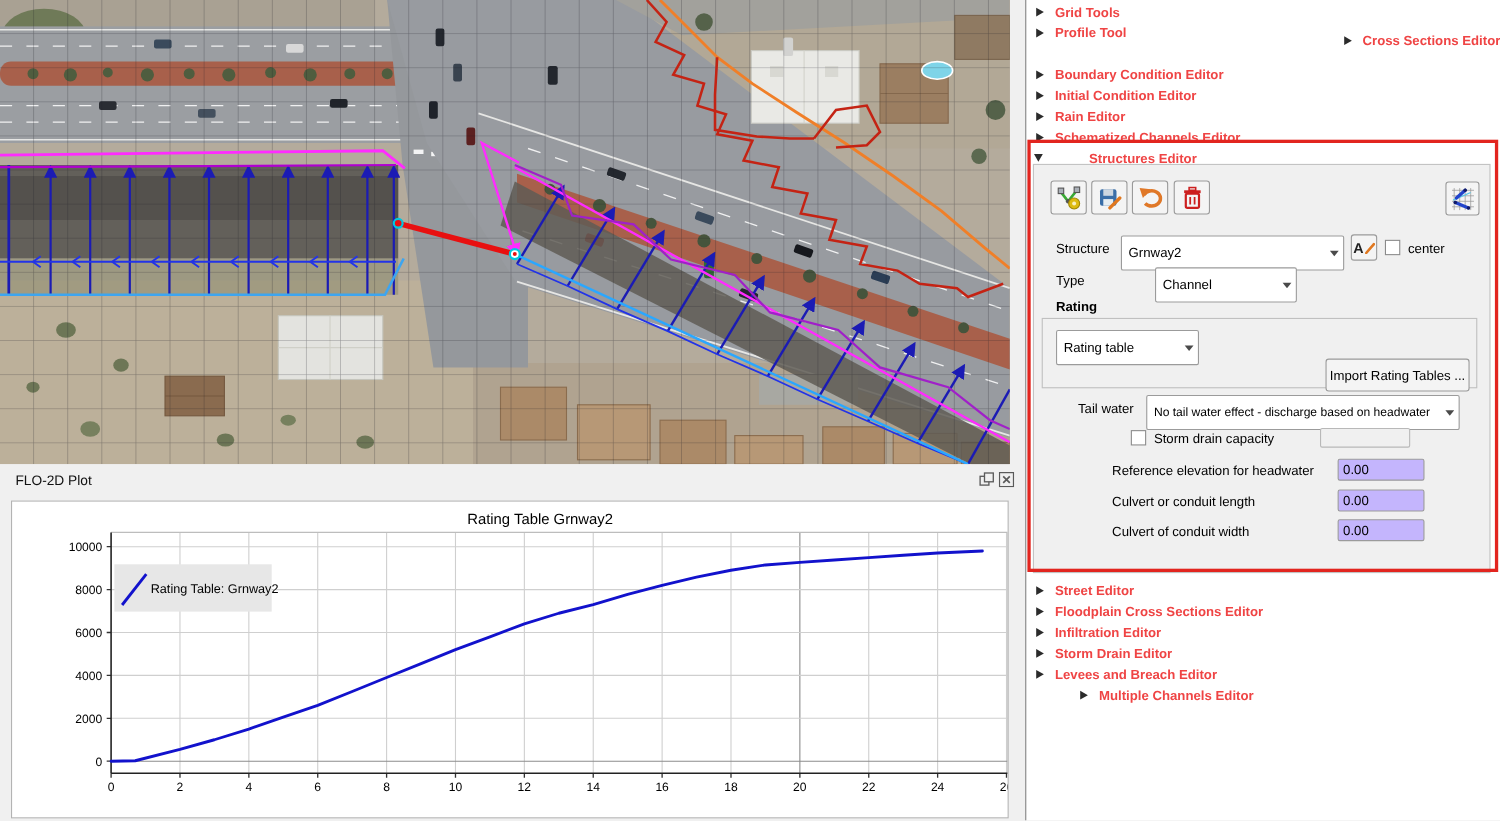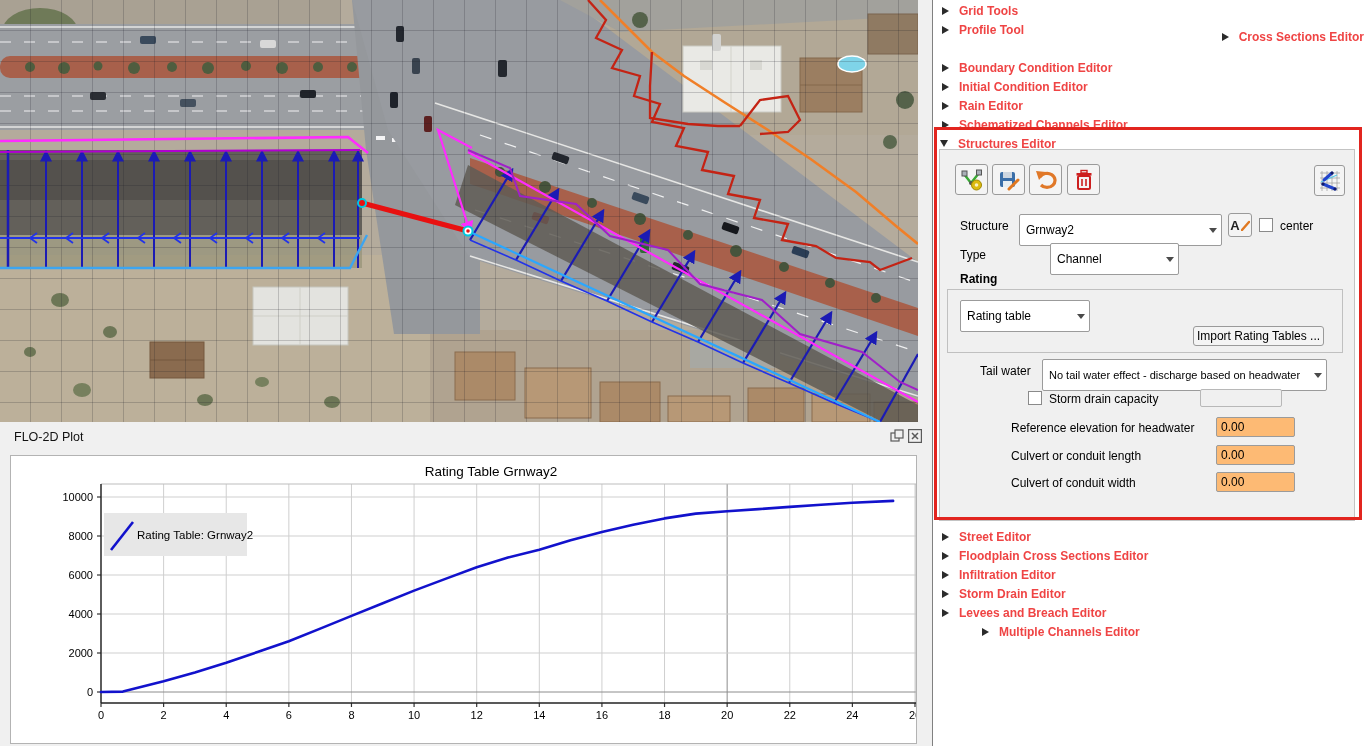--- a/index.html
+++ b/index.html
@@ -36,21 +36,21 @@
 
   #se-content { position:absolute; left:6px; top:149px; width:416px; height:372px; background:#f0f0f0; border:1px solid #c3c3c3; }
   .btn { position:absolute; background:#f4f4f4; border:1px solid #9a9a9a; border-radius:3px;
     display:flex; align-items:center; justify-content:center; }
   .lbl { position:absolute; font-size:12px; color:#000; white-space:nowrap; }
   .combo { position:absolute; height:32px; background:#fff; border:1px solid #9b9b9b; border-radius:2px; display:flex; align-items:center; }
   .combo .ctext { flex:1; padding-left:6px; font-size:12px; color:#000; white-space:nowrap; overflow:hidden; }
   .combo .carrow { width:17px; display:flex; justify-content:center; align-items:center; }
   .tri-down { width:0; height:0; border-left:4px solid transparent; border-right:4px solid transparent; border-top:5px solid #4a4a4a; }
   .cb { position:absolute; width:14px; height:14px; background:#fff; border:1px solid #8a8a8a; }
-  .field { position:absolute; background:#fdba74; border:1px solid #9b9b9b; border-radius:2px; font-size:12px; padding:0 4px;
+  .field { position:absolute; background:#c4b5fd; border:1px solid #9b9b9b; border-radius:2px; font-size:12px; padding:0 4px;
     font-family:"Liberation Sans", sans-serif; color:#000; }
   .field:disabled { background:#f0f0f0; border-color:#b8b8b8; }
   .gbox { position:absolute; border:1px solid #c0c0c0; background:#f0f0f0; }
   #red-annotation { position:absolute; left:1px; top:127px; width:428px; height:393px; border:3px solid #e2251f; pointer-events:none; z-index:40; }
   .boldlbl { font-weight:bold; }
 </style>
 </head>
 <body>
 
 <div id="root">
@@ -398,21 +398,21 @@
         <span class="slabel">Initial Condition Editor</span>
       </div>
     <div class="srow" style="top:96px;">
         <span class="tri-r"></span>
         <span class="slabel">Rain Editor</span>
       </div>
     <div class="srow" style="top:115px;">
         <span class="tri-r"></span>
         <span class="slabel">Schematized Channels Editor</span>
       </div>
-    <div class="srow" style="top:134px;">
+    <div class="srow" style="top:134px;gap:32px;">
         <span class="tri-d"></span>
         <span class="slabel">Structures Editor</span>
       </div>
 
     <div id="se-content">
 
       <div class="btn" style="left:15px; top:14px; width:33px; height:31px;">
         <svg width="22" height="22" viewBox="0 0 22 22">
           <path d="M3 5 L10 14 L18 4" stroke="#39a935" stroke-width="2.4" fill="none"></path>
           <rect x="1" y="2" width="5" height="5" fill="#aab0b8" stroke="#555"></rect>
@@ -491,21 +491,21 @@
       </div>
 
       <span class="lbl boldlbl" style="left:20px; top:122px;">Rating</span>
       <div class="gbox" style="left:7px; top:139px; width:396px; height:64px;">
         <div class="combo" style="left:12px; top:10px; width:130px;">
           <span class="ctext">Rating table</span>
           <span class="carrow">
               <span class="tri-down"></span>
             </span>
         </div>
-        <div class="btn" style="left:245px; top:36px; width:131px; height:20px; font-size:12px;">
+        <div class="btn" style="left:257px; top:36px; width:131px; height:30px; font-size:12px;">
           <span>Import Rating Tables ...</span>
         </div>
       </div>
 
       <span class="lbl" style="left:40px; top:214px;">Tail water</span>
       <div class="combo" style="left:102px; top:209px; width:285px;">
         <span class="ctext" style="font-size:11px;">No tail water effect - discharge based on headwater</span>
         <span class="carrow">
             <span class="tri-down"></span>
           </span>

